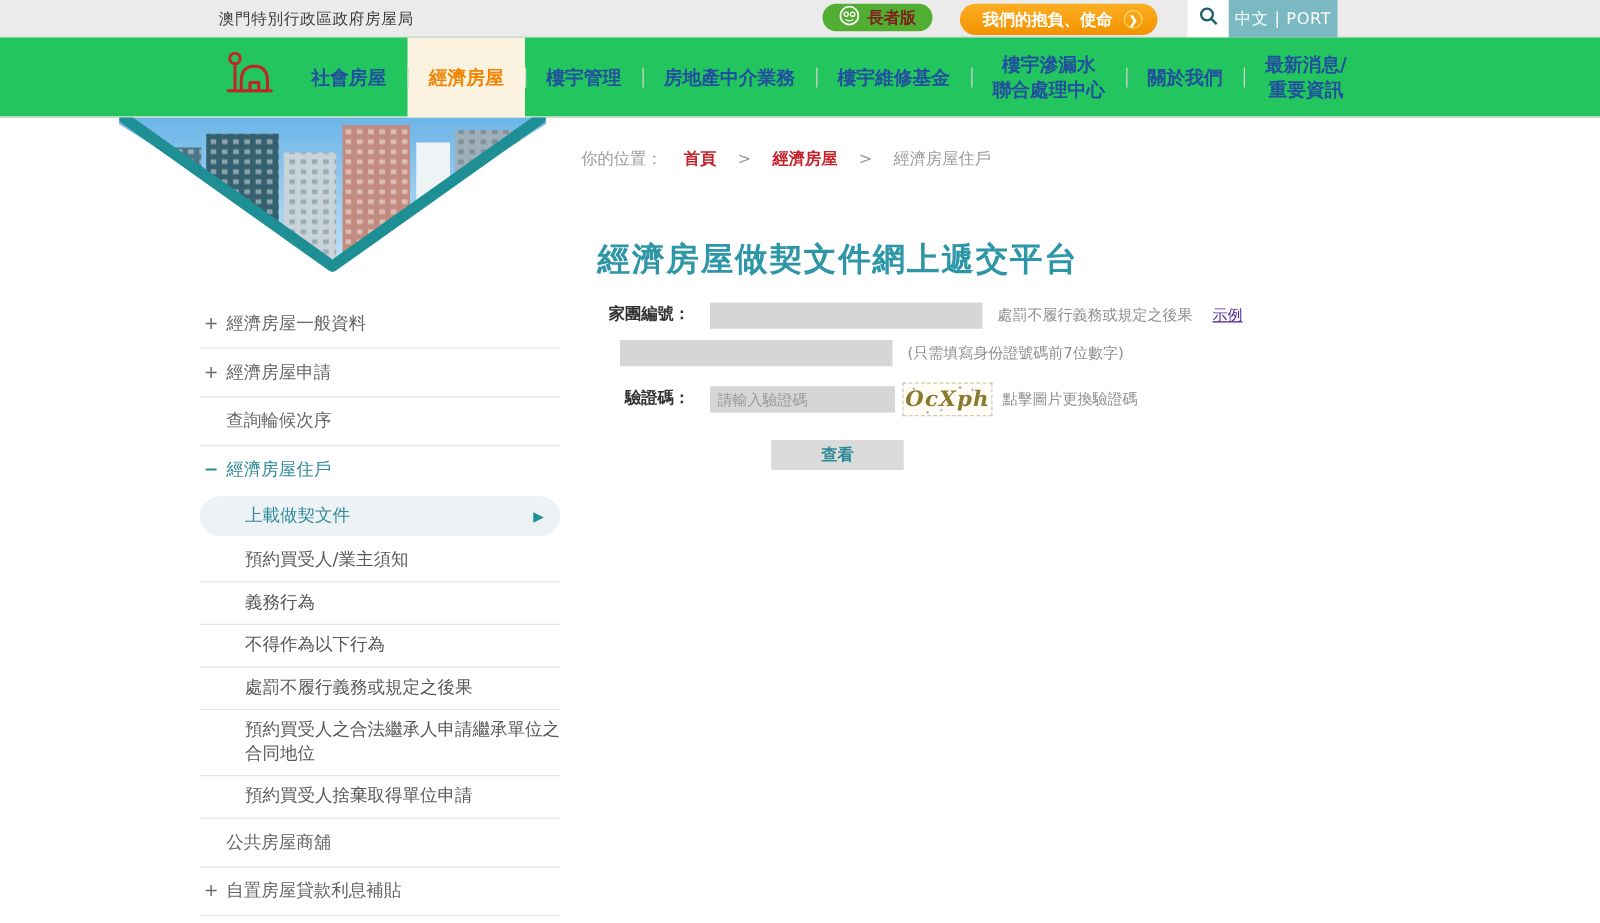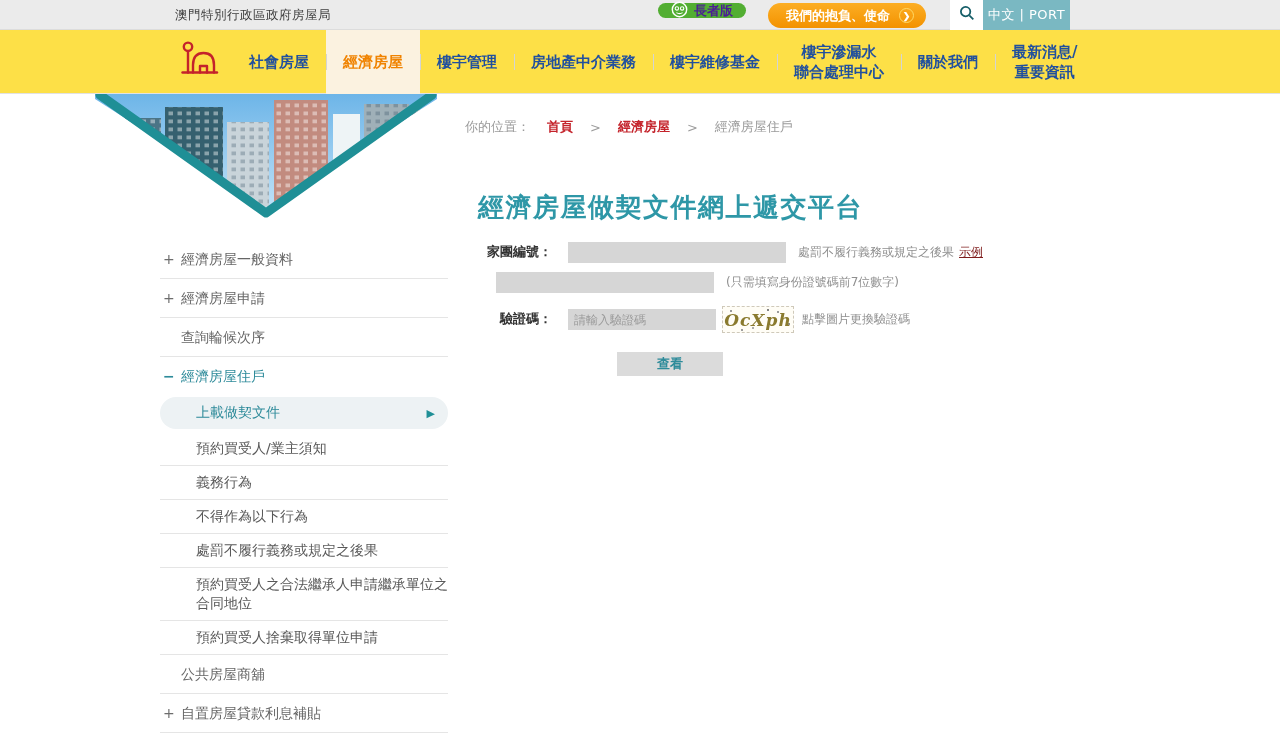--- a/index.html
+++ b/index.html
@@ -5,37 +5,37 @@
   * { margin:0; padding:0; box-sizing:border-box; }
   html,body { width:1280px; height:738px; overflow:hidden; background:#fff;
     font-family:"DejaVu Sans","Liberation Sans",sans-serif; }
   .stage { position:relative; width:1280px; height:738px; }
 
   
   .topbar { position:absolute; top:0; left:0; width:1280px; height:30px;
     background:#ebebeb; border-bottom:1px solid #dcdcdc; }
   .site-title { position:absolute; left:175px; top:0; line-height:30px;
     font-size:12.5px; color:#3c3c3c; letter-spacing:.5px; }
-  .btn-elderly { position:absolute; left:658px; top:3px; height:15px; padding:0 13px;
-    background:#52ae32; border-radius:13px; color:#4c1d95; font-size:13px; font-weight:bold;
+  .btn-elderly { position:absolute; left:658px; top:3px; height:22px; padding:0 13px;
+    background:#52ae32; border-radius:13px; color:#7f1d1d; font-size:13px; font-weight:bold;
     display:flex; align-items:center; gap:6px; border:none; cursor:pointer; }
   .btn-mission { position:absolute; left:768px; top:3px; height:25px; padding:0 12px 0 18px;
     background:linear-gradient(#fcae24,#f39200); border-radius:13px; color:#fff;
     font-size:13px; font-weight:bold; display:flex; align-items:center; gap:9px;
     border:none; cursor:pointer; }
   .circle-arrow { width:15px; height:15px; border:1.6px solid #ffd966; border-radius:50%;
     display:flex; align-items:center; justify-content:center; font-size:9px; color:#fff; }
   .search-box { position:absolute; left:950px; top:0; width:33px; height:30px; background:#fff;
     display:flex; align-items:center; justify-content:center; cursor:pointer; }
   .lang-box { position:absolute; left:983px; top:0; width:87px; height:30px; background:#7ab8c2;
     color:#fff; font-size:13px; display:flex; align-items:center; justify-content:center;
     cursor:pointer; letter-spacing:.5px; }
 
   
-  .navbar { position:absolute; top:30px; left:0; width:1280px; height:64px; background:#fde047;
+  .navbar { position:absolute; top:30px; left:0; width:1280px; height:64px; background:#22c55e;
     border-bottom:1px solid #e2e2e2; }
   .logo { position:absolute; left:178px; top:10px; cursor:pointer; }
   .nav-items { position:absolute; left:232px; top:0; height:64px; display:flex; }
   .nav-item { position:relative; height:64px; padding:0 17px; display:flex; align-items:center;
     justify-content:center; font-size:15px; font-weight:bold; color:#21509e; text-align:center;
     white-space:pre-line; line-height:1.35; cursor:pointer; }
   .nav-item + .nav-item::before { content:""; position:absolute; left:0; top:24px;
     width:1px; height:16px; background:#d4d4d4; }
   .nav-item.active { color:#f08300; background:#fbf2e0; }
 
@@ -61,21 +61,21 @@
   .crumb-link { color:#c4232b; font-weight:bold; cursor:pointer; }
   .page-title { position:absolute; left:478px; top:190px; font-size:26px; color:#2e97a7;
     font-weight:600; letter-spacing:1.5px; }
   .form { position:absolute; left:480px; top:242px; width:580px; }
   .frow { display:flex; align-items:center; margin-bottom:9px; }
   .flabel { width:72px; flex-shrink:0; text-align:right; font-size:13px; font-weight:bold;
     color:#333; line-height:1.45; white-space:pre-line; }
   .finput { margin-left:16px; width:218px; height:21px; background:#d6d6d6; border:none;
     outline:none; padding:0 6px; font-size:12px; color:#444; }
   .fhint { margin-left:12px; font-size:12px; color:#8f8f8f; }
-  .flink { margin-left:5px; font-size:12px; color:#7f1d1d; text-decoration:underline; cursor:pointer; }
+  .flink { margin-left:16px; font-size:12px; color:#4c1d95; text-decoration:underline; cursor:pointer; }
   .finput.captcha-in { width:148px; }
   .finput::placeholder { color:#9a9a9a; font-size:12px; }
   .captcha { margin-left:6px; width:72px; height:27px; background:#fffdf6;
     border:1px dashed #cfc9ba; display:flex; align-items:center; justify-content:center;
     font-family:"DejaVu Serif","Liberation Serif",serif; font-style:italic; font-weight:bold;
     font-size:17px; color:#8a7a2e; letter-spacing:1px; cursor:pointer;
     background-image:
       radial-gradient(circle at 8px 4px,#999 .7px,transparent 1.1px),
       radial-gradient(circle at 30px 21px,#aaa .7px,transparent 1.1px),
       radial-gradient(circle at 55px 5px,#999 .7px,transparent 1.1px),

